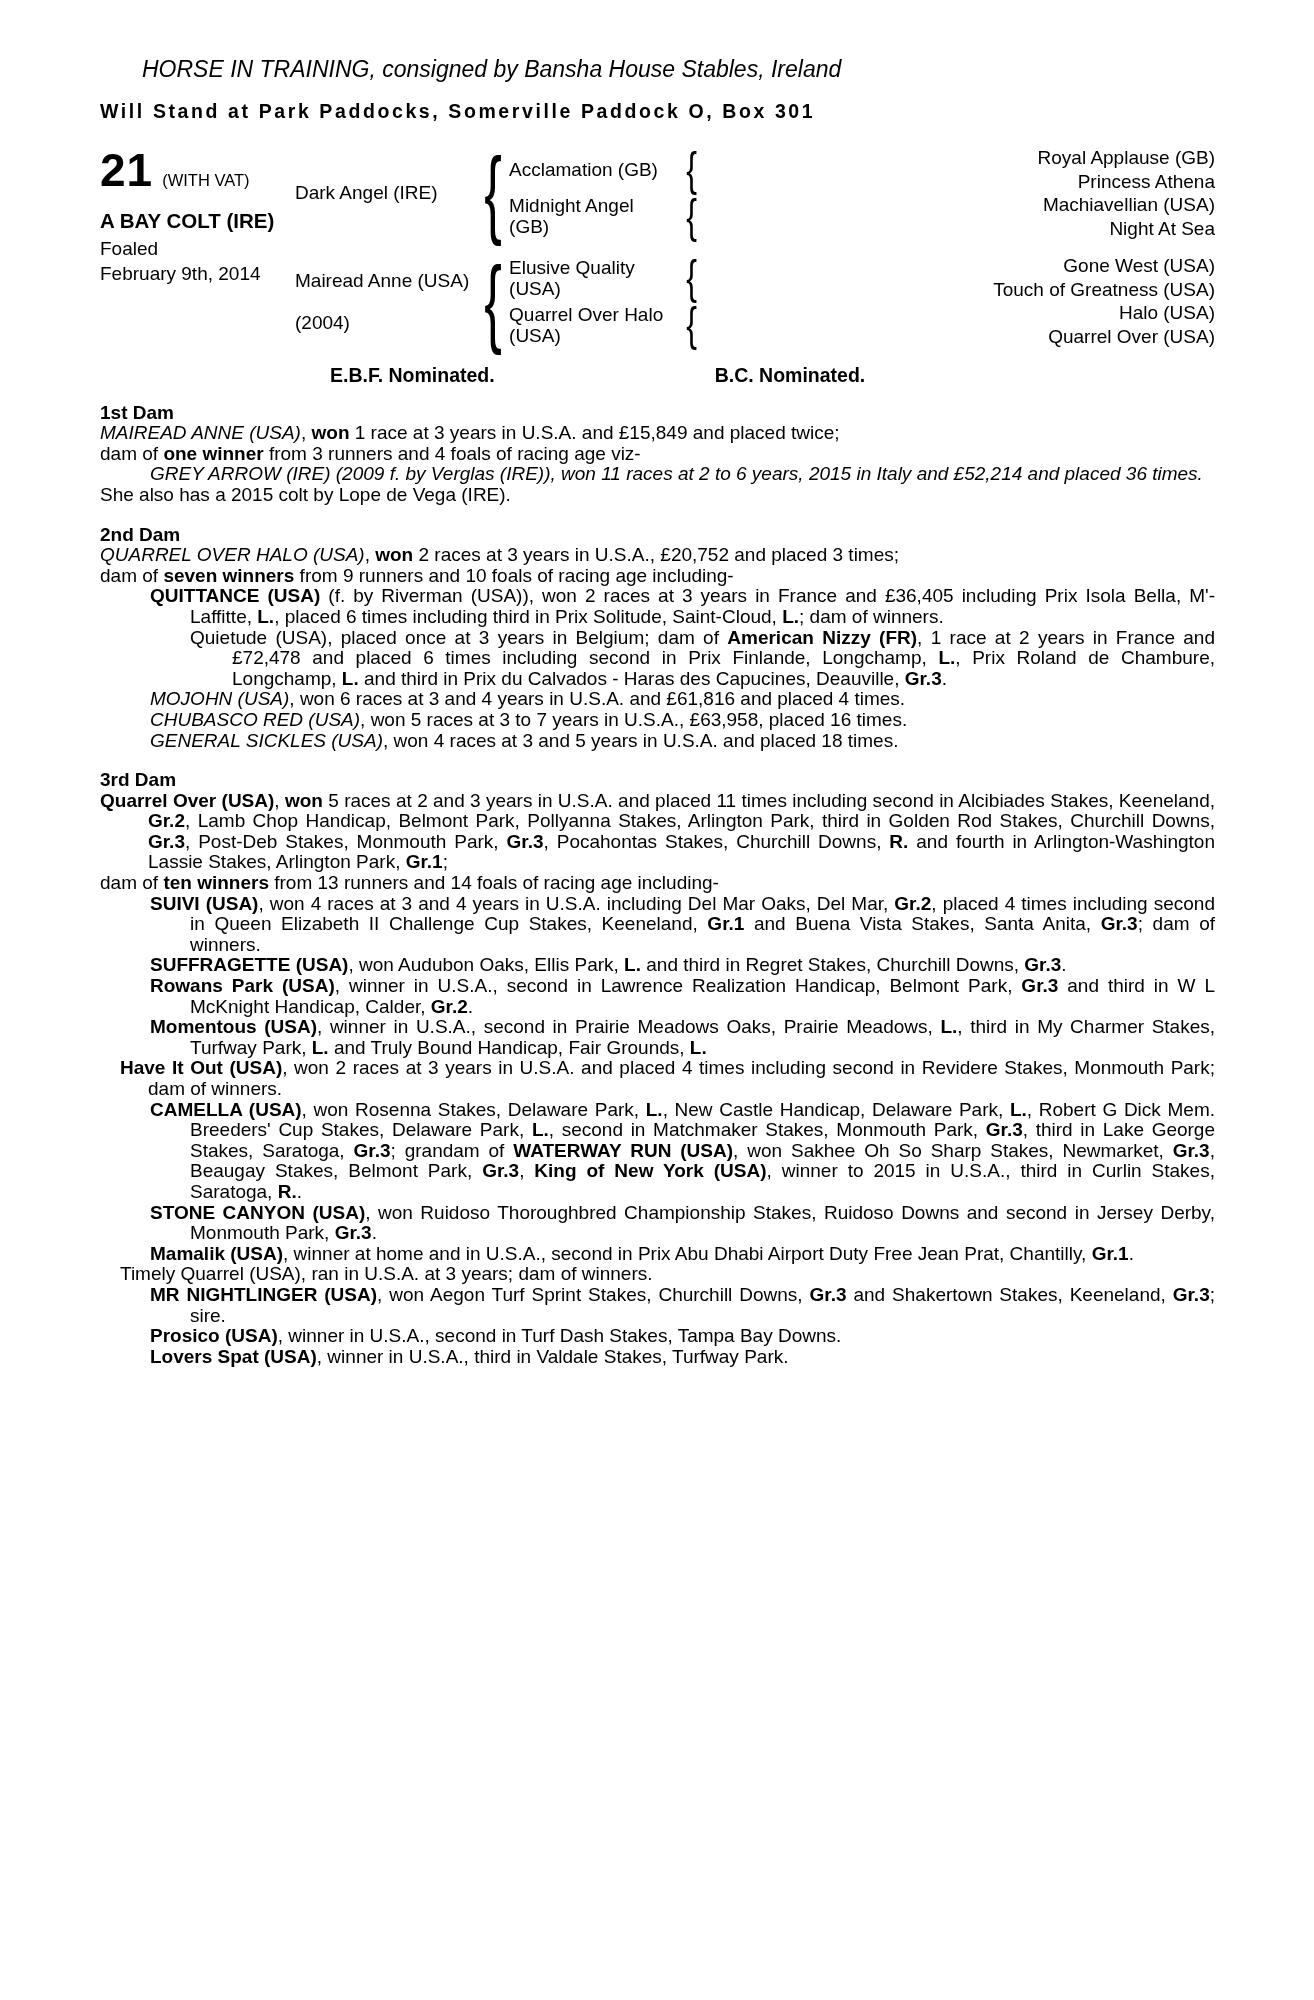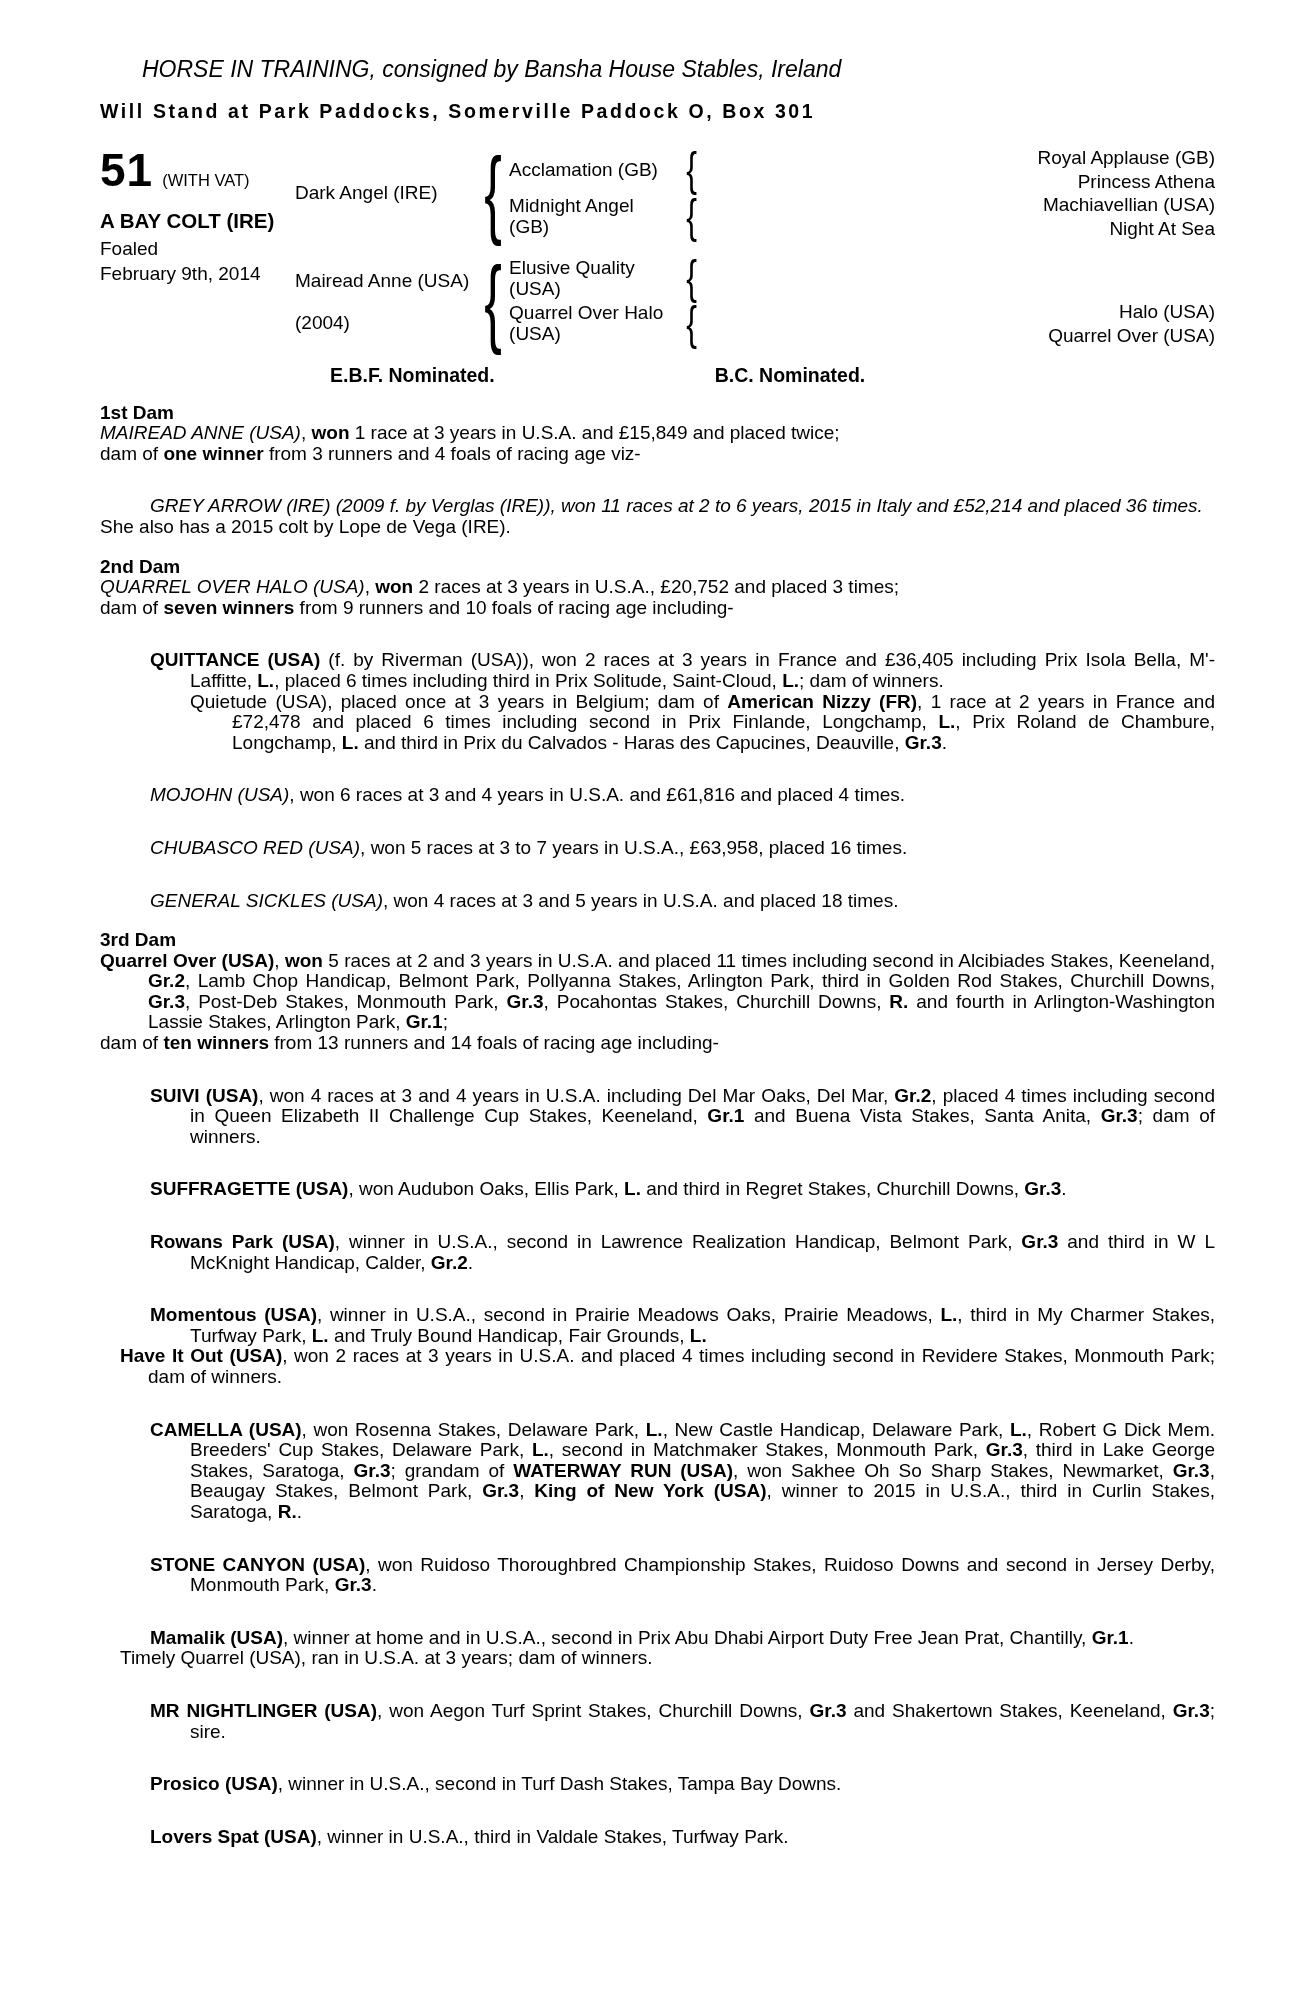--- a/index.html
+++ b/index.html
@@ -57,39 +57,39 @@
   #body-text { margin-top:16px; }
   .bp {
     margin:0;
     line-height:20.6px;
     text-align:justify;
   }
   .h  { font-weight:bold; margin-top:19px; text-align:left; }
   #body-text p.h:first-child { margin-top:0; }
   .p0h { padding-left:48px;  text-indent:-48px; }
   .pA  { padding-left:48px;  text-indent:-28px; }
-  .pB  { padding-left:90px;  text-indent:-40px;margin-top:32px; }
+  .pB  { padding-left:90px;  text-indent:-40px; }
   .pC  { padding-left:132px; text-indent:-42px; }
   .b  { font-weight:bold; }
   .i  { font-style:italic; }
 </style>
 </head>
 <body>
 
 <div class="page">
 
   <div class="consignor">HORSE IN TRAINING, consigned by Bansha House Stables, Ireland</div>
 
   <div class="stand">Will Stand at Park Paddocks, Somerville Paddock O, Box 301</div>
 
   <div class="lot-row">
 
     <div class="lot-left">
       <div class="lot-num-row">
-        <span class="lot-num">51</span>
+        <span class="lot-num">21</span>
         <span class="lot-vat">(WITH VAT)</span>
       </div>
       <div class="lot-desc">A BAY COLT (IRE)</div>
       <div class="lot-foaled">Foaled</div>
       <div class="lot-date">February 9th, 2014</div>
     </div>
 
     <div class="pedigree">
 
       <div class="ped-half">
@@ -128,20 +128,24 @@
         </div>
         <div class="brace-col">
           <span class="brace brace-lg">{</span>
         </div>
         <div class="gen2-stack">
           <div class="gen2-group">
             <div class="gen2-name">Elusive Quality
 (USA)</div>
             <div class="brace-col">
               <span class="brace brace-sm">{</span>
+            </div>
+            <div class="gen3-stack">
+              <div class="gen3-name">Gone West (USA)</div>
+              <div class="gen3-name">Touch of Greatness (USA)</div>
             </div>
           </div>
           <div class="gen2-group">
             <div class="gen2-name">Quarrel Over Halo
 (USA)</div>
             <div class="brace-col">
               <span class="brace brace-sm">{</span>
             </div>
             <div class="gen3-stack">
               <div class="gen3-name">Halo (USA)</div>

